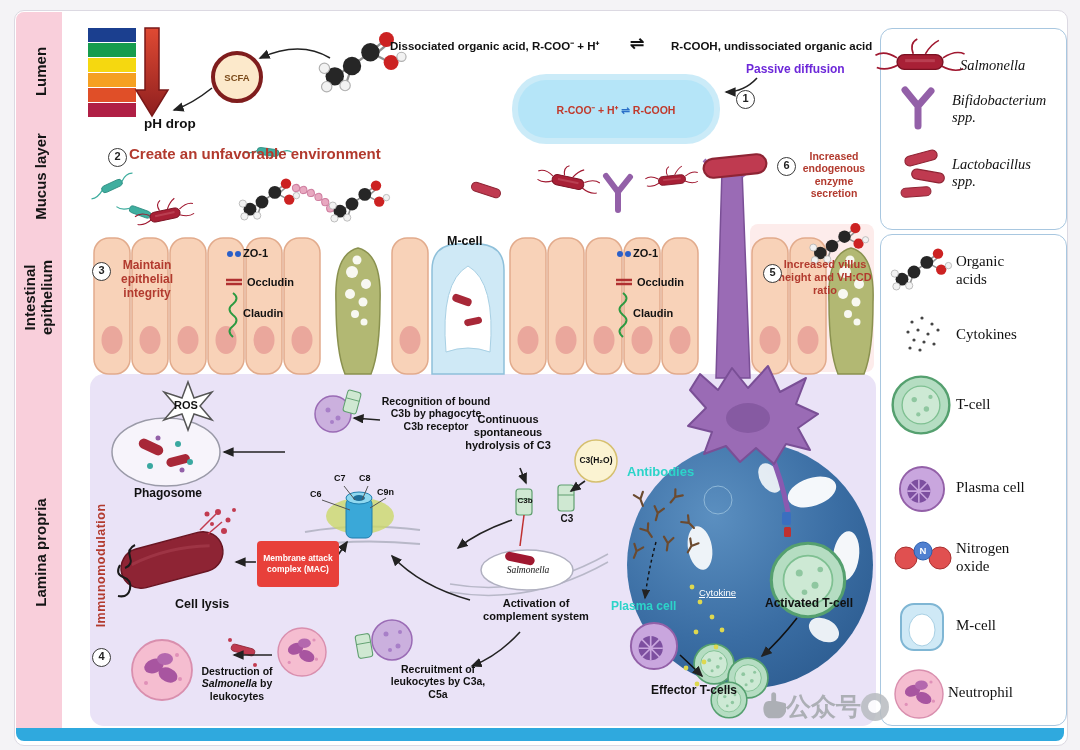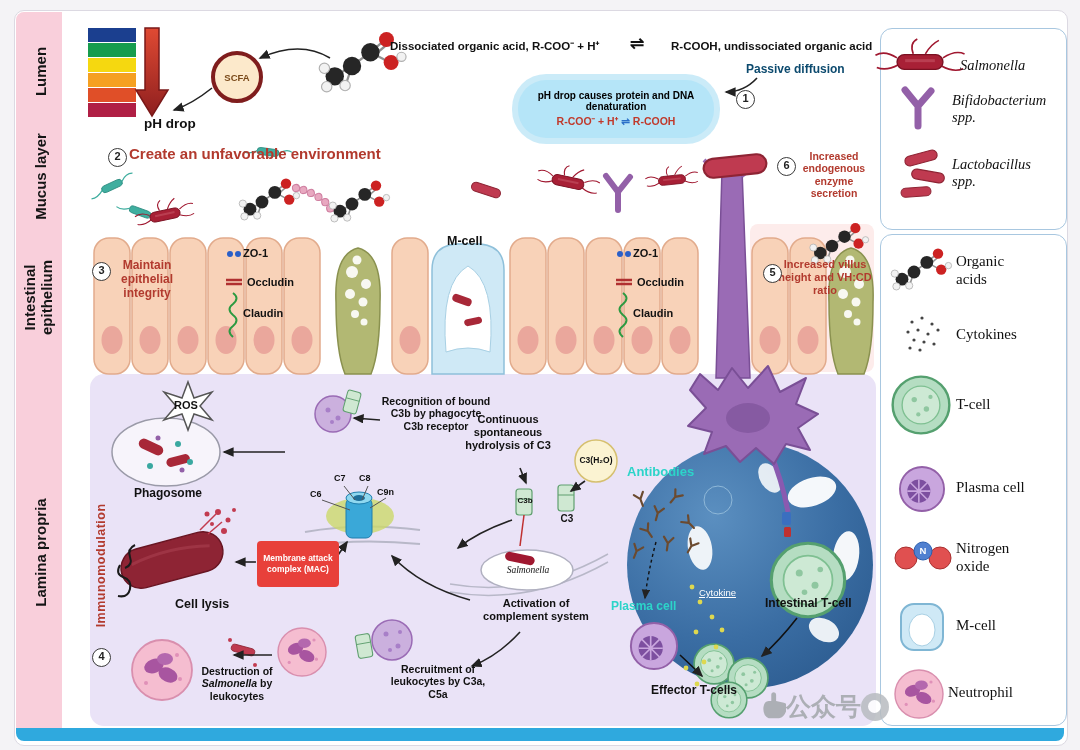--- a/index.html
+++ b/index.html
@@ -382,23 +382,22 @@
 <div class="stepnum" style="left:736px;top:90px;">1</div>
 <div class="stepnum" style="left:108px;top:148px;">2</div>
 <div class="stepnum" style="left:92px;top:262px;">3</div>
 <div class="stepnum" style="left:92px;top:648px;">4</div>
 <div class="stepnum" style="left:763px;top:264px;">5</div>
 <div class="stepnum" style="left:777px;top:157px;">6</div>
 
 <div class="t b" style="left:390px;top:40px;font-size:11.5px;">Dissociated organic acid, R-COO⁻ + H⁺</div>
 <div class="t b" style="left:630px;top:34px;font-size:17px;">⇌</div>
 <div class="t b" style="left:655px;top:40px;font-size:11.5px;padding-left:16px;">R-COOH, undissociated organic acid</div>
-<div class="t b" style="left:746px;top:62px;font-size:12px;color:#0c4a6e;">Passive diffusion</div>
+<div class="t b" style="left:746px;top:62px;font-size:12px;color:#6d28d9;">Passive diffusion</div>
 <div id="bluebox">
-  <div class="b ctr" style="font-size:10px;width:170px;">pH drop causes protein and DNA denaturation</div>
   <div class="b ctr" style="font-size:10.5px;margin-top:2px;">
     <span style="color:#c0392b;">R-COO⁻ + H⁺</span>
     <span style="color:#2a6fc8;">⇌</span>
     <span style="color:#c0392b;">R-COOH</span>
   </div>
 </div>
 <div id="scfa">SCFA</div>
 <div class="t b" style="left:144px;top:116px;font-size:13.5px;">pH drop</div>
 
 <div class="t b red" style="left:129px;top:145px;font-size:15px;">Create an unfavorable environment</div>
@@ -432,21 +431,21 @@
 <div class="t b ctr" style="left:483px;top:597px;width:106px;font-size:11px;">Activation of complement system</div>
 <div class="t b ctr" style="left:184px;top:665px;width:106px;font-size:10.5px;">
   <span>Destruction of</span>
   <span class="it">Salmonella</span>
   <span>by leukocytes</span>
 </div>
 <div class="t b ctr" style="left:389px;top:663px;width:98px;font-size:10.5px;">Recruitment of leukocytes by C3a, C5a</div>
 <div class="t b teal" style="left:627px;top:464px;font-size:13px;">Antibodies</div>
 <div class="t b teal" style="left:611px;top:599px;font-size:12px;">Plasma cell</div>
 <div class="t white" style="left:699px;top:587px;font-size:9.5px;text-decoration:underline;">Cytokine</div>
-<div class="t b" style="left:765px;top:596px;font-size:12px;">Intestinal T-cell</div>
+<div class="t b" style="left:765px;top:596px;font-size:12px;">Activated T-cell</div>
 <div class="t b" style="left:651px;top:683px;font-size:12px;">Effector T-cells</div>
 
 <div class="t it serif" style="left:960px;top:57px;font-size:14.5px;">Salmonella</div>
 <div class="t it serif" style="left:952px;top:92px;width:106px;font-size:14.5px;">Bifidobacterium spp.</div>
 <div class="t it serif" style="left:952px;top:156px;width:106px;font-size:14.5px;">Lactobacillus spp.</div>
 <div class="t serif" style="left:956px;top:253px;width:82px;font-size:15px;">Organic acids</div>
 <div class="t serif" style="left:956px;top:326px;font-size:15px;">Cytokines</div>
 <div class="t serif" style="left:956px;top:396px;font-size:15px;">T-cell</div>
 <div class="t serif" style="left:956px;top:479px;font-size:15px;">Plasma cell</div>
 <div class="t serif" style="left:956px;top:540px;width:84px;font-size:15px;">Nitrogen oxide</div>

